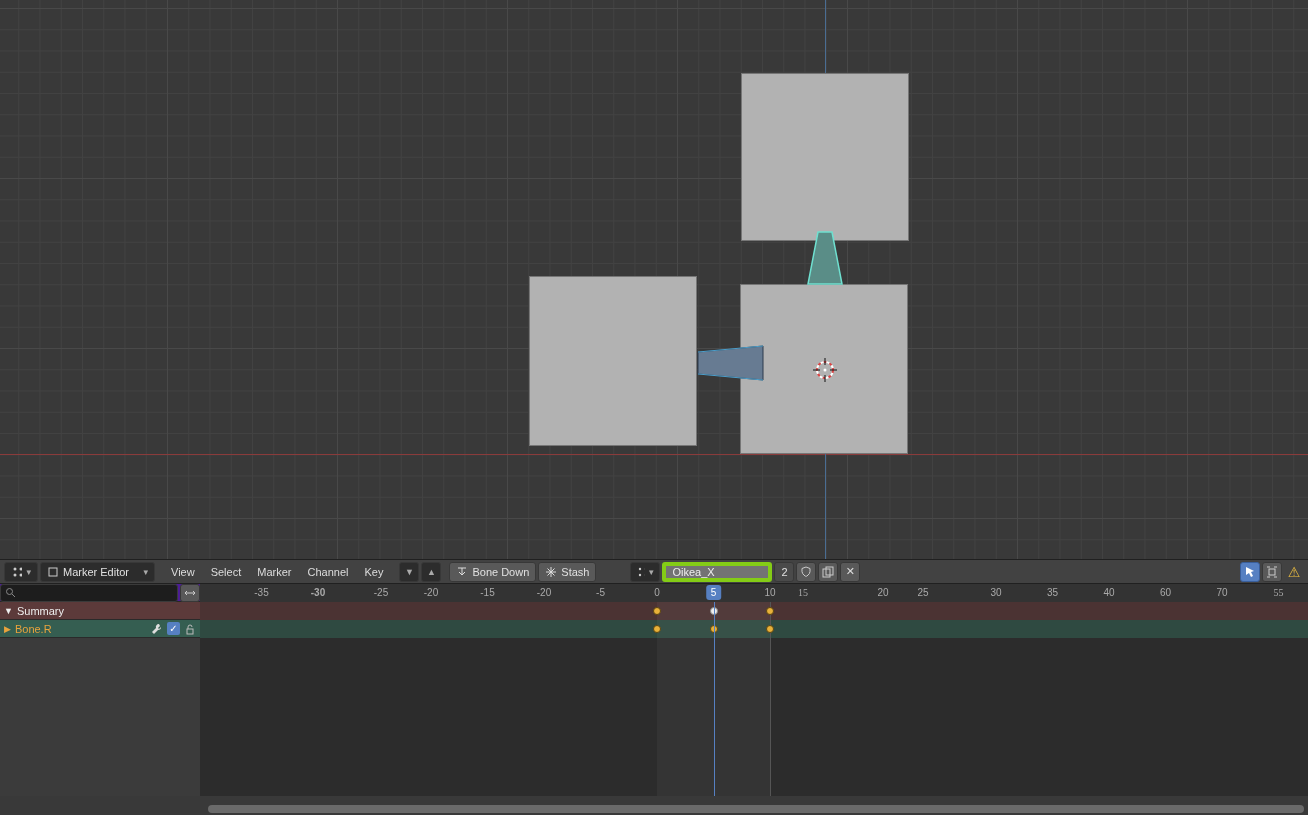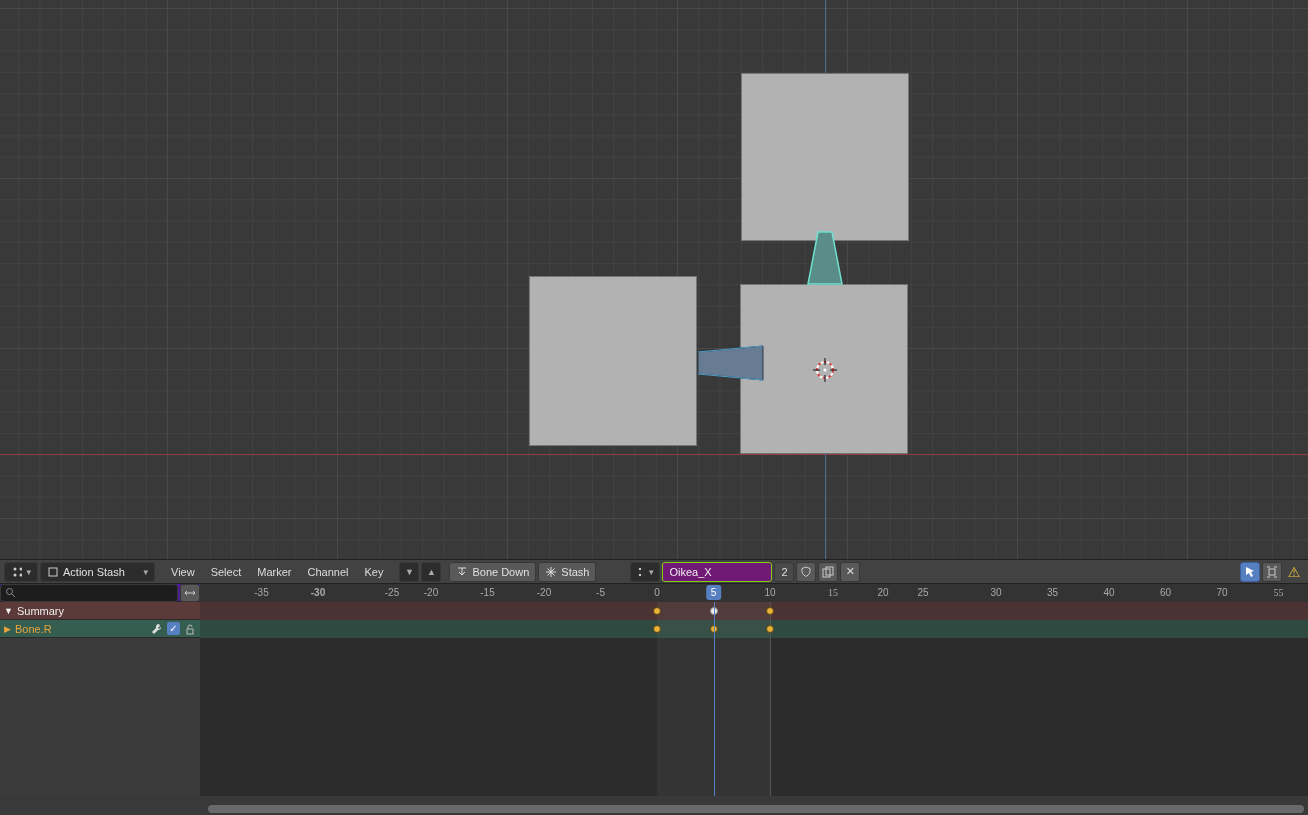--- a/index.html
+++ b/index.html
@@ -38,21 +38,21 @@
 
 .lower { position:absolute; top:559px; left:0; width:1308px; height:256px; }
 
 .header-bar { display:flex; align-items:center; height:25px; background:#424242; border-top:1px solid #202020; border-bottom:1px solid #202020; padding:0 4px; gap:2px; }
 .hdr-btn { height:20px; display:inline-flex; align-items:center; justify-content:center; background:#595959; border:1px solid #383838; border-radius:3px; color:#e0e0e0; padding:0 6px; cursor:pointer; gap:4px; }
 .hdr-btn.dark { background:#2c2c2c; }
 .hdr-menu { padding:0 8px; color:#ddd; cursor:pointer; }
 .editor-dd { width:115px; justify-content:flex-start; }
 .chev { font-size:9px; opacity:.7; }
 .sep { width:4px; }
-.action-name { width:110px; background:#701a75; height:20px; border:1px solid #84cc16; border-radius:3px; display:flex; align-items:center; padding:0 6px; color:#eee; }
+.action-name { width:110px; background:#737373; height:20px; border:4px solid #84cc16; border-radius:3px; display:flex; align-items:center; padding:0 6px; color:#eee; }
 
 .right-hdr { margin-left:auto; display:flex; gap:2px; align-items:center; }
 .icon-btn { width:20px; height:20px; display:inline-flex; align-items:center; justify-content:center; background:#595959; border:1px solid #383838; border-radius:3px; cursor:pointer; }
 .icon-btn.blue { background:#5680c2; border-color:#3a5f9b; }
 .icon-btn.flat { background:transparent; border-color:transparent; }
 .warn-tri { color:#f0c040; font-size:14px; }
 
 .search-row { display:flex; height:18px; background:#4c1d95; align-items:center; border-bottom:1px solid #282828; }
 .search-box { flex:0 0 178px; height:18px; background:#1d1d1d; border:1px solid #3a3a3a; border-radius:3px; margin-right:2px; display:flex; align-items:center; padding:0 4px; color:#888; gap:4px;}
 .arrows-btn { width:20px; height:18px; background:#595959; border:1px solid #383838; border-radius:3px; display:flex; align-items:center; justify-content:center; }
@@ -132,21 +132,21 @@
           <circle cx="10" cy="4" r="1.5" fill="#ccc"></circle>
           <circle cx="4" cy="10" r="1.5" fill="#ccc"></circle>
           <circle cx="10" cy="10" r="1.5" fill="#ccc"></circle>
         </svg>
       <span class="chev">▾</span>
     </span>
     <span class="hdr-btn dark editor-dd">
       <svg width="12" height="12">
           <rect x="2" y="2" width="8" height="8" fill="none" stroke="#ccc"></rect>
         </svg>
-      <span>Action Stash</span>
+      <span>Marker Editor</span>
       <span class="chev" style="margin-left:auto">▾</span>
     </span>
     <span class="sep"></span>
     <span id="menus-holder"><span class="hdr-menu">View</span><span class="hdr-menu">Select</span><span class="hdr-menu">Marker</span><span class="hdr-menu">Channel</span><span class="hdr-menu">Key</span></span>
     <span class="sep"></span>
     <span class="hdr-btn dark" style="width:20px">
         <span class="chev">▼</span>
       </span>
     <span class="hdr-btn dark" style="width:20px">
         <span class="chev">▲</span>
@@ -222,29 +222,29 @@
       <span title=""></span>
     </div>
     <div class="arrows-btn">
       <svg width="12" height="12">
           <path d="M1 6h10M3 4l-2 2 2 2M9 4l2 2-2 2" stroke="#ccc" fill="none"></path>
         </svg>
     </div>
     <div class="timeline-ruler" id="ruler">
         <div class="tick-label" style="left: 61.5px;">-35</div>
         <div class="tick-label" style="left: 118px; font-weight: bold;">-30</div>
-        <div class="tick-label" style="left: 192px;">-25</div>
+        <div class="tick-label" style="left: 181px;">-25</div>
         <div class="tick-label" style="left: 231px;">-20</div>
         <div class="tick-label" style="left: 287.5px;">-15</div>
         <div class="tick-label" style="left: 344px;">-20</div>
         <div class="tick-label" style="left: 400.5px;">-5</div>
         <div class="tick-label" style="left: 457px;">0</div>
         <div class="tick-label" style="left: 513.5px;">5</div>
         <div class="tick-label" style="left: 570px;">10</div>
-        <div class="tick-label" style="left: 633px; font-family: Liberation Serif, serif;">15</div>
+        <div class="tick-label" style="left: 603px; font-family: Liberation Serif, serif;">15</div>
         <div class="tick-label" style="left: 683px;">20</div>
         <div class="tick-label" style="left: 723px;">25</div>
         <div class="tick-label" style="left: 796px;">30</div>
         <div class="tick-label" style="left: 852.5px;">35</div>
         <div class="tick-label" style="left: 909px;">40</div>
         <div class="tick-label" style="left: 965.5px;">60</div>
         <div class="tick-label" style="left: 1022px;">70</div>
         <div class="tick-label" style="left: 1078.5px; font-family: Liberation Serif, serif;">55</div>
         <div class="frame-marker" style="left: 513.5px;">5</div>
       </div>

